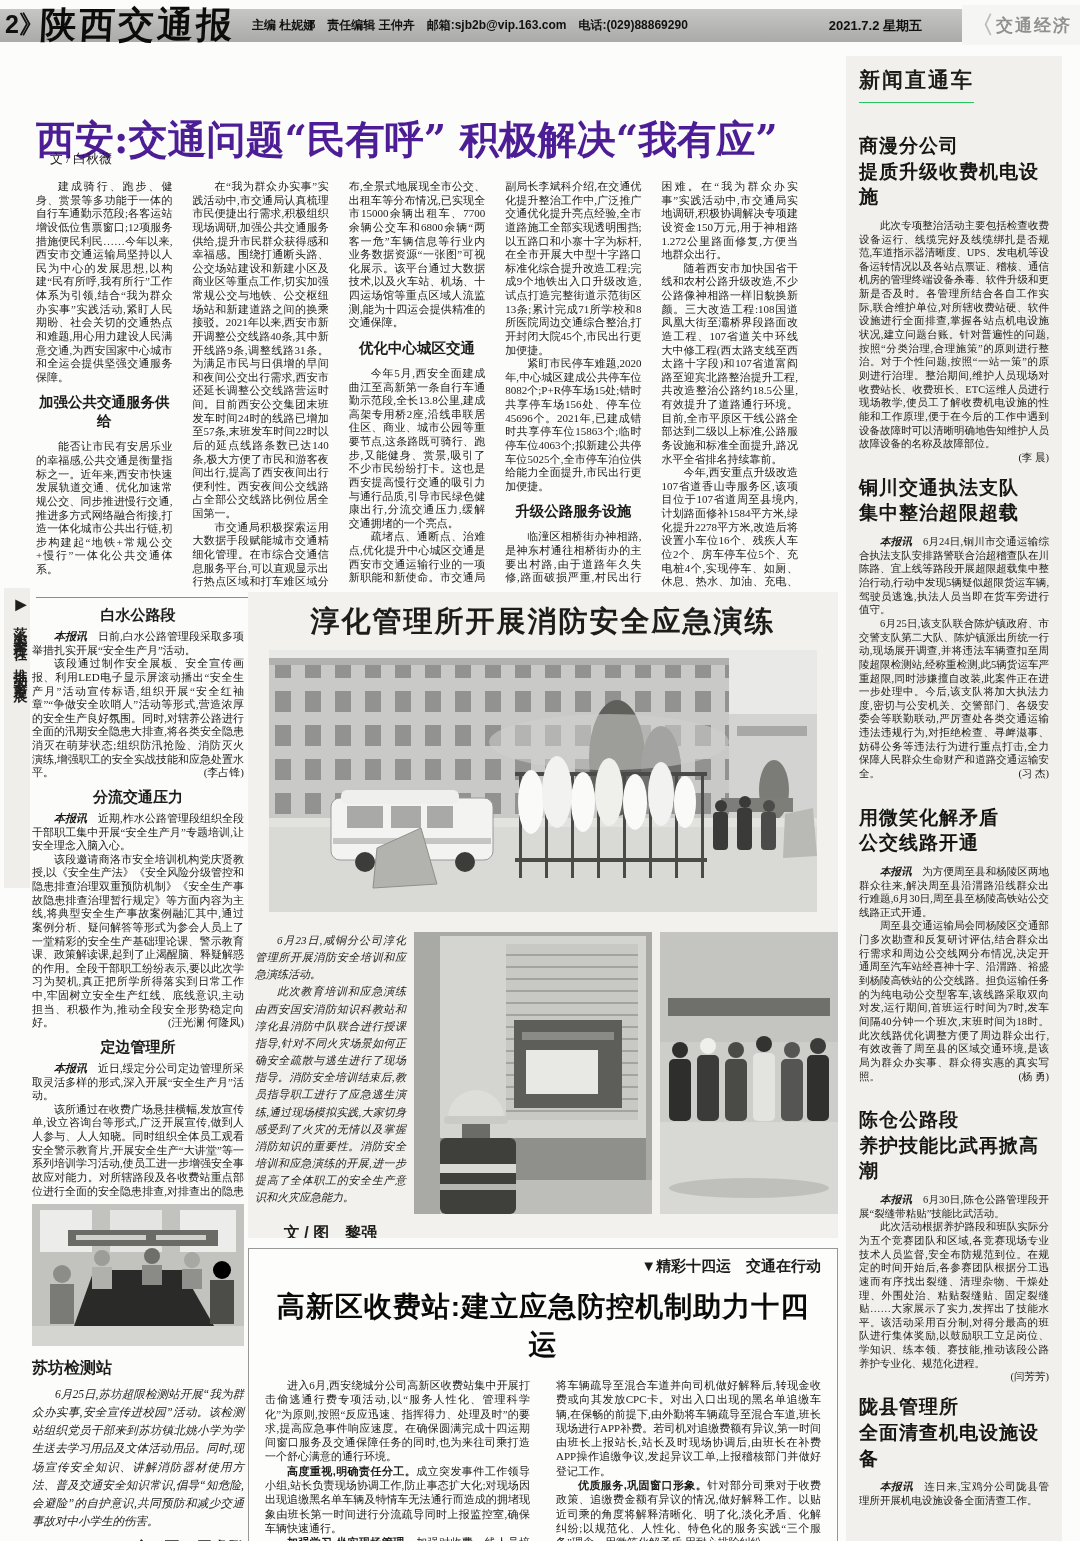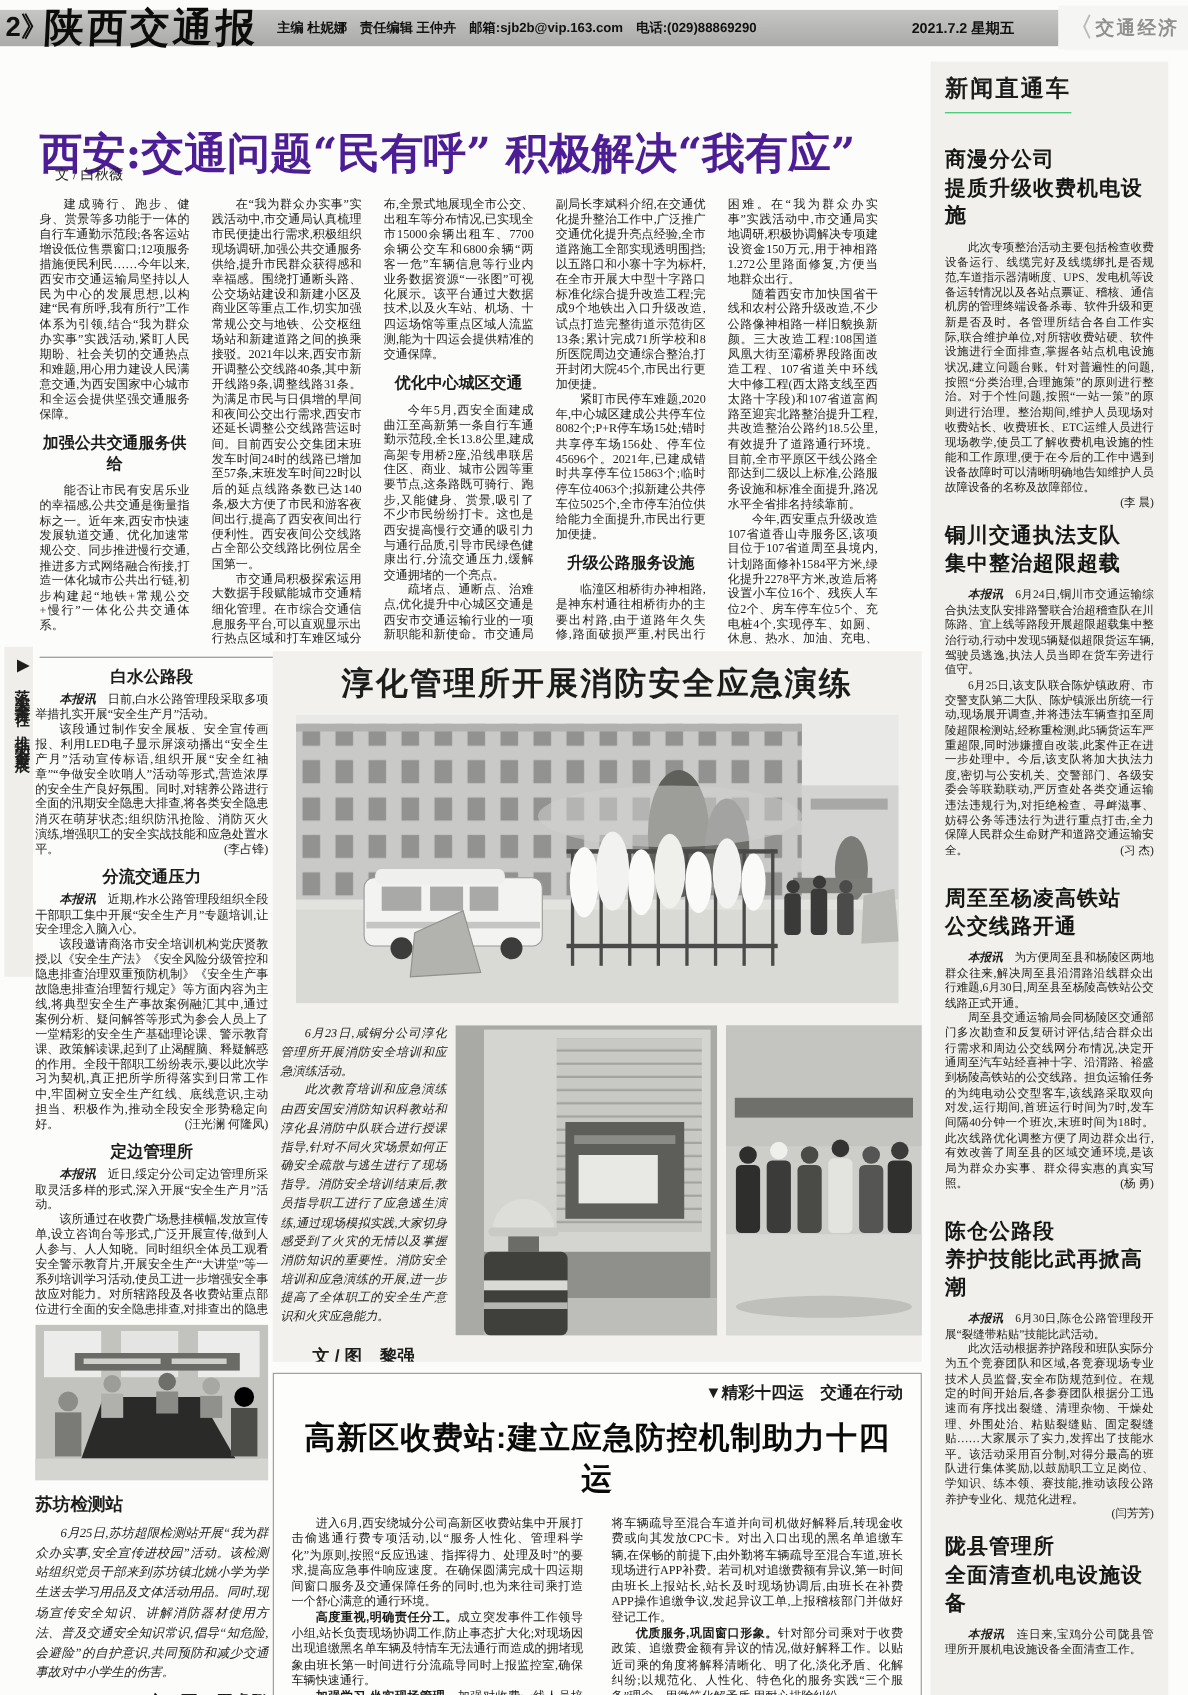--- a/index.html
+++ b/index.html
@@ -332,21 +332,21 @@
             <div>铜川交通执法支队</div>
             <div>集中整治超限超载</div>
           </div>
           <div class="art-body">
             <p><i class="bbx">本报讯</i>　6月24日,铜川市交通运输综合执法支队安排路警联合治超稽查队在川陈路、宜上线等路段开展超限超载集中整治行动,行动中发现5辆疑似超限货运车辆,驾驶员逃逸,执法人员当即在货车旁进行值守。</p>
             <p>6月25日,该支队联合陈炉镇政府、市交警支队第二大队、陈炉镇派出所统一行动,现场展开调查,并将违法车辆查扣至周陵超限检测站,经称重检测,此5辆货运车严重超限,同时涉嫌擅自改装,此案件正在进一步处理中。今后,该支队将加大执法力度,密切与公安机关、交警部门、各级安委会等联勤联动,严厉查处各类交通运输违法违规行为,对拒绝检查、寻衅滋事、妨碍公务等违法行为进行重点打击,全力保障人民群众生命财产和道路交通运输安全。<span class="sig">(习 杰)</span></p>
           </div>
         </div>
         <div class="article">
           <div class="art-title">
-            <div>周至至杨凌高铁站</div>
+            <div>用微笑化解矛盾</div>
             <div>公交线路开通</div>
           </div>
           <div class="art-body">
             <p><i class="bbx">本报讯</i>　为方便周至县和杨陵区两地群众往来,解决周至县沿渭路沿线群众出行难题,6月30日,周至县至杨陵高铁站公交线路正式开通。</p>
             <p>周至县交通运输局会同杨陵区交通部门多次勘查和反复研讨评估,结合群众出行需求和周边公交线网分布情况,决定开通周至汽车站经喜神十字、沿渭路、裕盛到杨陵高铁站的公交线路。担负运输任务的为纯电动公交型客车,该线路采取双向对发,运行期间,首班运行时间为7时,发车间隔40分钟一个班次,末班时间为18时。此次线路优化调整方便了周边群众出行,有效改善了周至县的区域交通环境,是该局为群众办实事、群众得实惠的真实写照。<span class="sig">(杨 勇)</span></p>
           </div>
         </div>
         <div class="article">
           <div class="art-title">
             <div>陈仓公路段</div>

